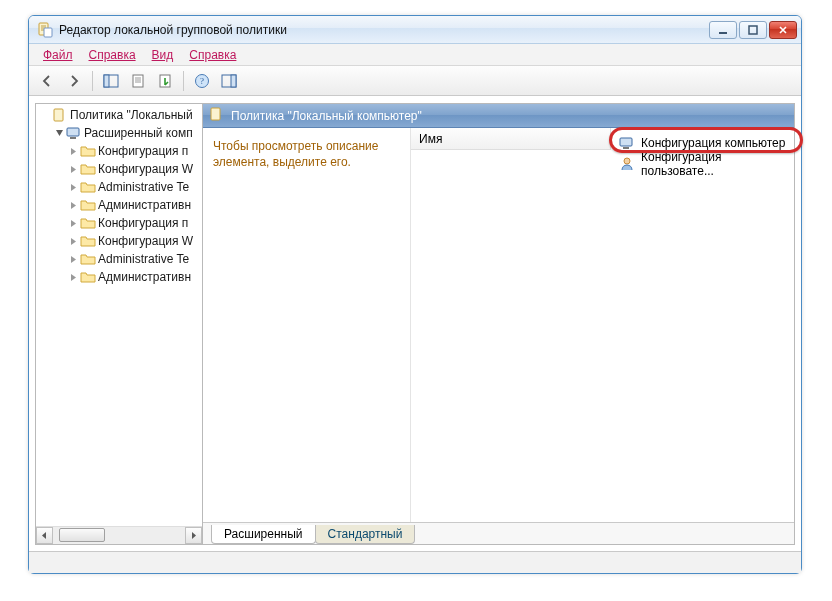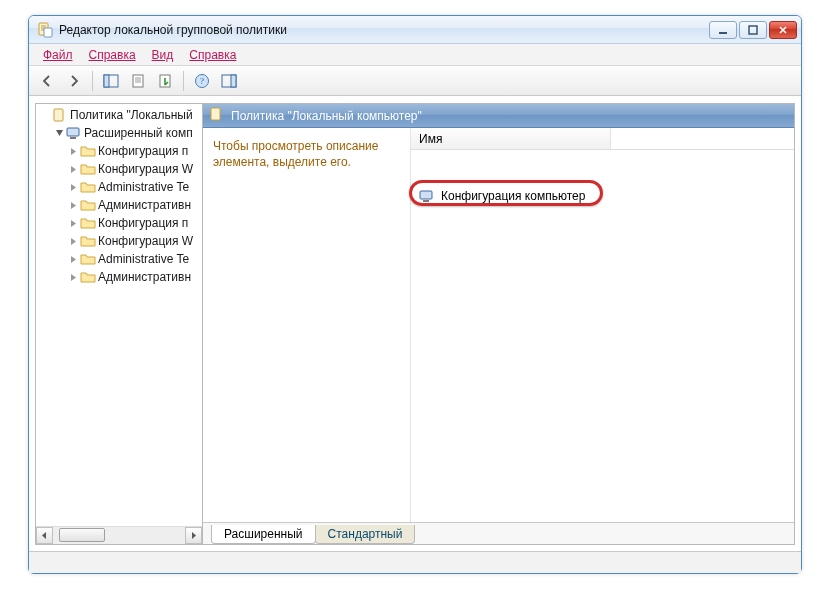--- a/index.html
+++ b/index.html
@@ -150,21 +150,21 @@
     flex:1;
     display:flex;
     background:#fff;
   }
   .descpane {
     width:208px;
     border-right:1px solid #e4e4e4;
     padding:10px 10px; font-size:12px; color:#a16207;
     line-height:1.35;
   }
-  .listpane { flex:1; display:flex; flex-direction:column;gap:31px; }
+  .listpane { flex:1; display:flex; flex-direction:row; }
   .colhead {
     height:22px; border-bottom:1px solid #dedede;
     display:flex;
   }
   .colhead .col {
     padding:0 8px; display:flex; align-items:center;
     background:linear-gradient(#fdfdfd,#f1f1f1);
     border-right:1px solid #e2e2e2;
     width:200px;
   }
@@ -471,20 +471,29 @@
           <div class="listrows" style="position:relative;">
             <div class="lrow">
               <span class="licon">
                   <svg width="16" height="16" viewBox="0 0 16 16">
                     <rect x="1" y="3" width="12" height="8" rx="1" fill="#cfe0f3" stroke="#3f6aa2"></rect>
                     <rect x="4" y="12" width="6" height="2" fill="#7a7a7a"></rect>
                   </svg>
                 </span>
               <span>Конфигурация компьютер</span>
             </div>
+            <div class="lrow">
+              <span class="licon">
+                  <svg width="16" height="16" viewBox="0 0 16 16">
+                    <circle cx="8" cy="5" r="3" fill="#f3d1a3" stroke="#c78a3a"></circle>
+                    <path d="M3 14c0-3 2-5 5-5s5 2 5 5" fill="#9fc1e6" stroke="#4a7bb5"></path>
+                  </svg>
+                </span>
+              <span>Конфигурация пользовате...</span>
+            </div>
             <div class="highlight-ring" style="left:-2px; top:-1px; width:194px; height:26px;"></div>
           </div>
         </div>
       </div>
       <div class="tabs">
         <div class="tab"><span>Расширенный</span></div>
         <div class="tab inactive"><span>Стандартный</span></div>
       </div>
     </div>
 

